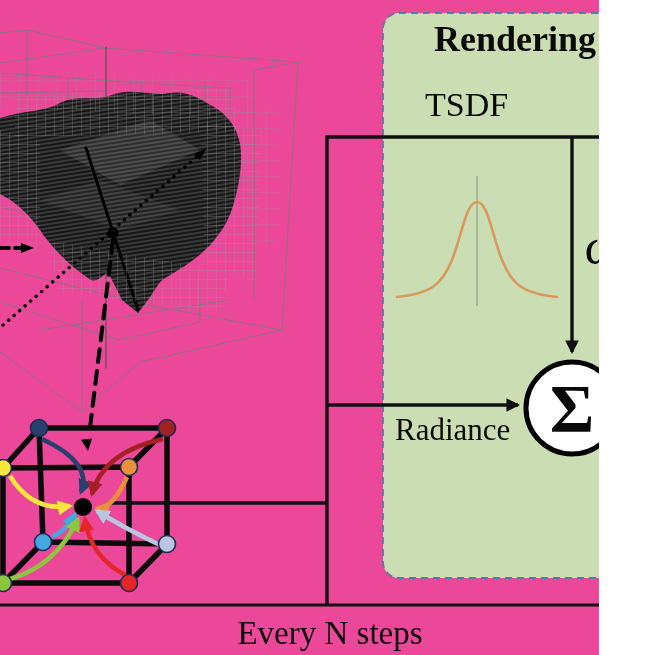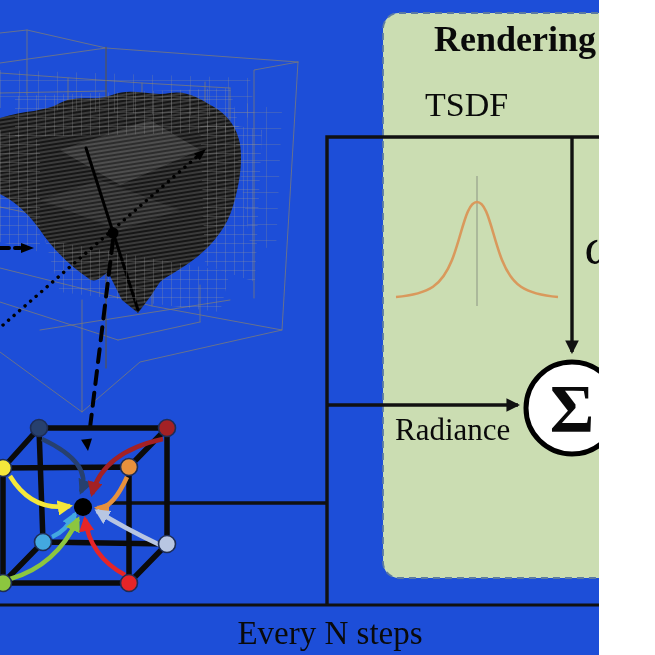--- a/index.html
+++ b/index.html
@@ -1,16 +1,16 @@
 <!DOCTYPE html>
 <html><head>
 <meta charset="utf-8">
 <style>
   html,body{margin:0;padding:0;background:#fff;}
-  #stage{position:relative;width:599px;height:655px;background:#1d4ed8;overflow:hidden;
+  #stage{position:relative;width:599px;height:655px;background:#ec4899;overflow:hidden;
          font-family:"Liberation Serif","DejaVu Serif",serif;}
   svg{display:block;}
   text{font-family:"Liberation Serif","DejaVu Serif",serif;fill:#0a0a0a;}
 </style>
 </head>
 <body>
 
 <div id="stage">
 <svg width="655" height="655" viewBox="0 0 655 655">
   <defs>

